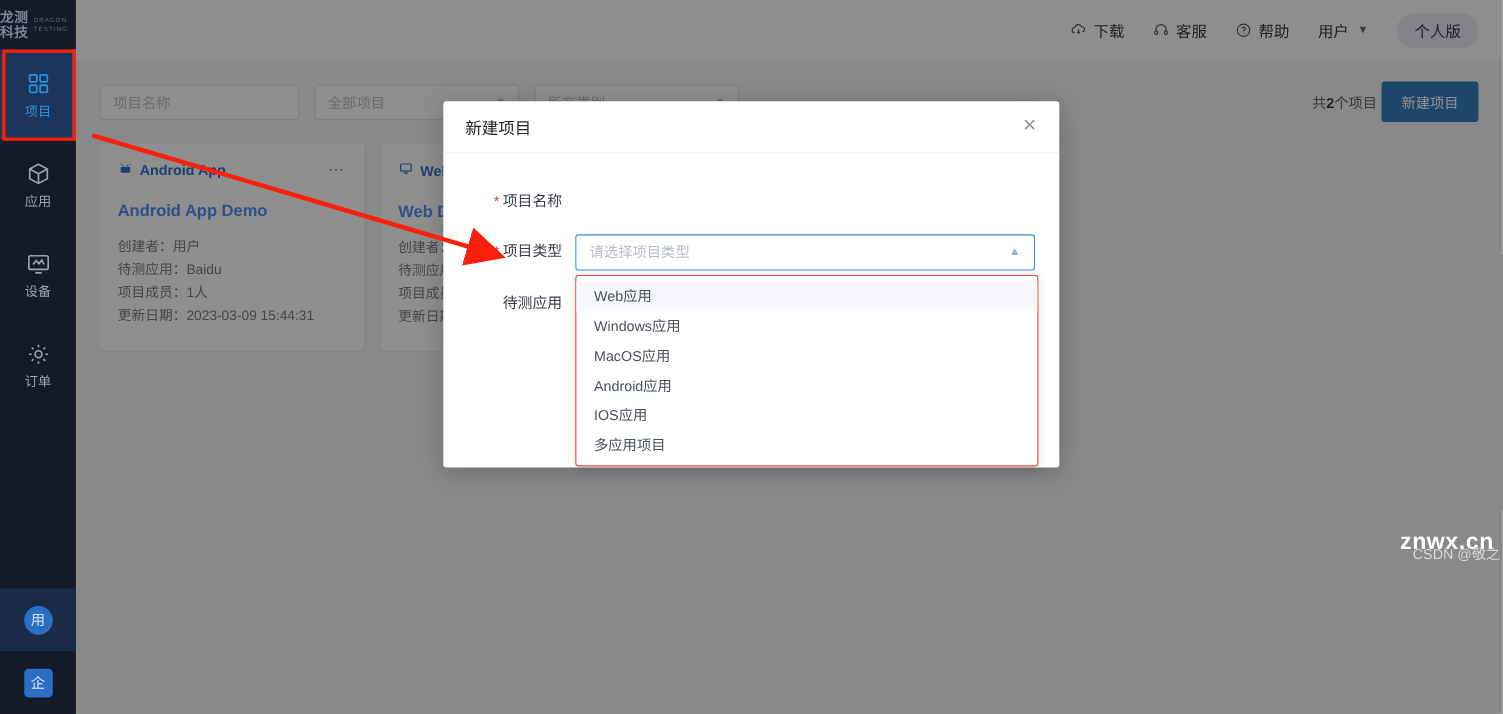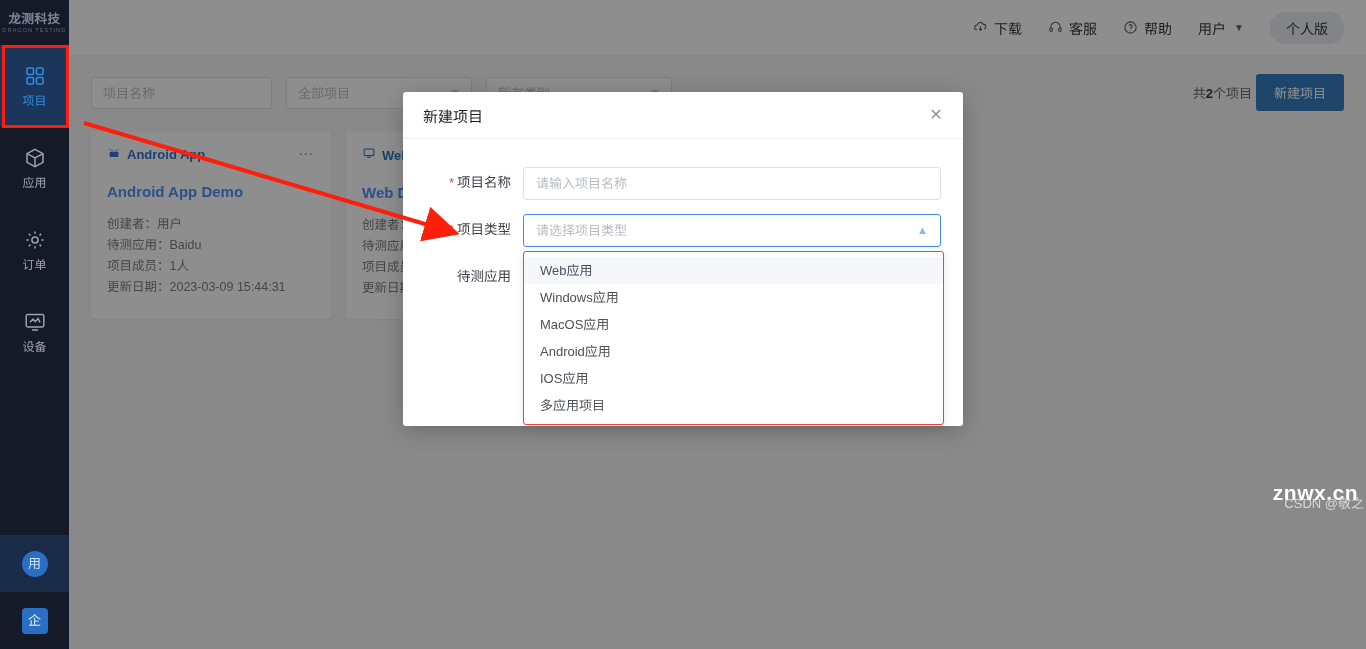--- a/index.html
+++ b/index.html
@@ -13,21 +13,21 @@
   #app { position: relative; width: 1366px; height: 519px; }
 
   
   .sidebar {
     position: absolute; left: 0; top: 0;
     width: 69px; height: 649px;
     background: #141a27;
     z-index: 60;
   }
   .logo-wrap {
-    height: 45px; display: flex; flex-direction: column;
+    height: 45px; display: flex; 
     align-items: center; justify-content: center;
   }
   .logo-main {
     font-size: 12.5px; font-weight: bold; color: #7c8699;
     letter-spacing: .5px; line-height: 14px;
   }
   .logo-sub {
     font-size: 5.6px; color: #5d6678; letter-spacing: .9px;
     line-height: 8px; transform: scaleX(1.02);
   }
@@ -350,61 +350,58 @@
           <path d="M12 3.3 20 7.6v8.8L12 20.7 4 16.4V7.6z"></path>
           <path d="M4 7.6 12 12l8-4.4M12 12v8.7"></path>
         </svg>
       </span>
       <span class="nav-label">应用</span>
     </div>
 
     <div class="nav-item">
       <span class="nav-icon">
         <svg width="24" height="24" viewBox="0 0 24 24" fill="none" stroke="#9aa3b2" stroke-width="1.5">
-          <circle cx="12" cy="12" r="3.1"></circle>
-          <path d="M12 3.4v2.3M12 18.3v2.3M20.6 12h-2.3M5.7 12H3.4M18.1 5.9l-1.6 1.6M7.5 16.5l-1.6 1.6M18.1 18.1l-1.6-1.6M7.5 7.5 5.9 5.9"></path>
-        </svg>
-      </span>
-      <span class="nav-label">订单</span>
-    </div>
-
-    <div class="nav-item">
-      <span class="nav-icon">
-        <svg width="24" height="24" viewBox="0 0 24 24" fill="none" stroke="#9aa3b2" stroke-width="1.5">
           <rect x="3.2" y="4.5" width="17.6" height="12.4" rx="1.6"></rect>
           <path d="M7 12.3l3-3.2 2.4 2.6 2.6-3.4 2 4"></path>
           <path d="M9 20h6"></path>
         </svg>
       </span>
       <span class="nav-label">设备</span>
     </div>
 
+    <div class="nav-item">
+      <span class="nav-icon">
+        <svg width="24" height="24" viewBox="0 0 24 24" fill="none" stroke="#9aa3b2" stroke-width="1.5">
+          <circle cx="12" cy="12" r="3.1"></circle>
+          <path d="M12 3.4v2.3M12 18.3v2.3M20.6 12h-2.3M5.7 12H3.4M18.1 5.9l-1.6 1.6M7.5 16.5l-1.6 1.6M18.1 18.1l-1.6-1.6M7.5 7.5 5.9 5.9"></path>
+        </svg>
+      </span>
+      <span class="nav-label">订单</span>
+    </div>
+
     <div class="sidebar-bottom">
       <div class="badge-item hl">
         <span class="badge-circle">用</span>
       </div>
       <div class="badge-item">
         <span class="badge-square">企</span>
       </div>
     </div>
   </div>
 
   <div class="modal">
     <div class="modal-head">
       <div class="modal-title">新建项目</div>
       <div class="modal-close">✕</div>
     </div>
 
     <div class="modal-body">
       <div class="form-row">
         <div class="form-label">
           <span class="req-star">*</span><span>项目名称</span>
-        </div>
-        <div class="form-field">
-          <div class="txt-input">请输入项目名称</div>
         </div>
       </div>
 
       <div class="form-row">
         <div class="form-label">
           <span class="req-star">*</span><span>项目类型</span>
         </div>
         <div class="form-field">
           <div class="sel-input">
             <span>请选择项目类型</span>

